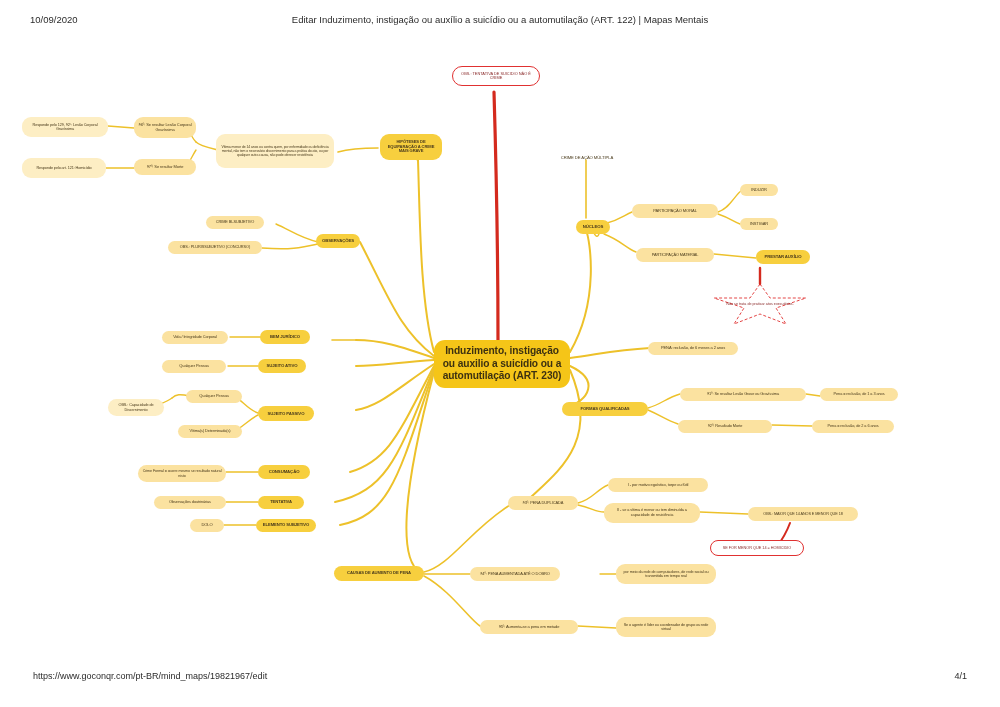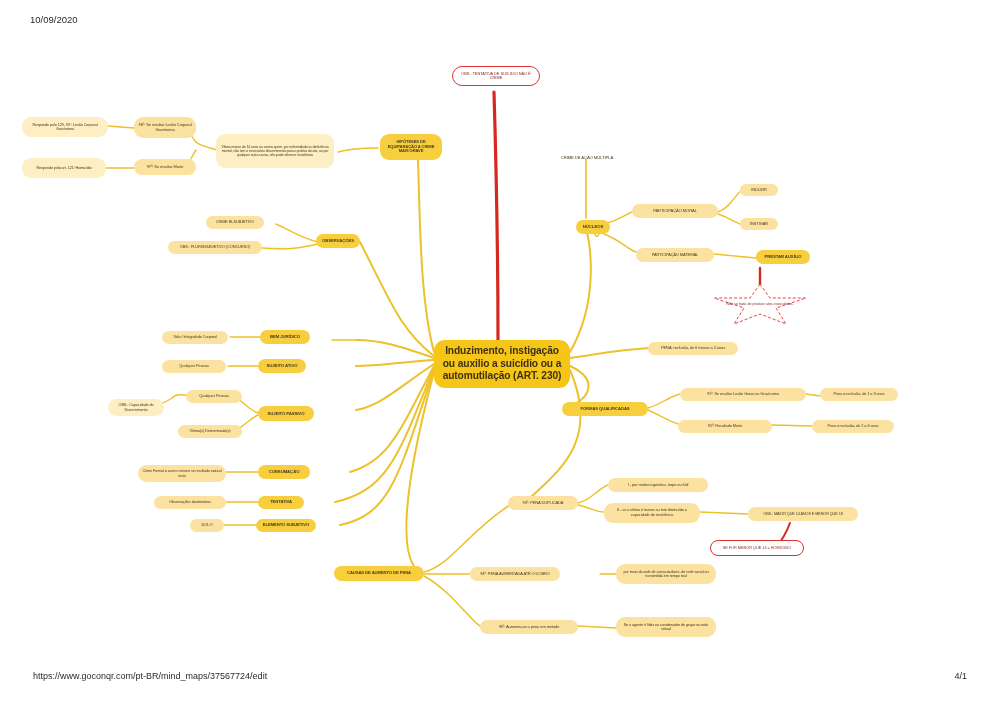--- a/index.html
+++ b/index.html
@@ -58,20 +58,21 @@
   }
   .star-txt{position:relative;z-index:2;padding:0 8px;}
 </style>
 </head>
 <body>
 
 <div class="page">
 
   <div class="hdr">
     <span class="date">10/09/2020</span>
+    <span class="title">Editar Induzimento, instigação ou auxílio a suicídio ou a automutilação (ART. 122) | Mapas Mentais</span>
   </div>
 
   <svg class="links" viewBox="0 0 1000 707">
     <g fill="none" stroke="#edc12a" stroke-width="1.5" stroke-linecap="round">
 
       <path d="M498 340 C498 260 496 160 494 92" stroke="#d42a1e" stroke-width="3.2"></path>
 
       <path d="M434 358 C400 346 380 340 356 340" stroke-width="2"></path>
       <path d="M434 360 C400 362 380 366 356 366" stroke-width="2"></path>
       <path d="M434 364 C395 390 380 406 356 410" stroke-width="2"></path>
@@ -222,17 +223,17 @@
 
   <div class="node lvl1b" style="left:562px;top:402px;width:86px;height:14px;font-size:4.2px;">FORMAS QUALIFICADAS</div>
 
   <div class="node soft" style="left:680px;top:388px;width:126px;height:13px;font-size:3.9px;">§1º: Se resultar Lesão Grave ou Gravíssima</div>
   <div class="node soft" style="left:820px;top:388px;width:78px;height:13px;font-size:3.9px;">Pena = reclusão, de 1 a 3 anos</div>
 
   <div class="node soft" style="left:678px;top:420px;width:94px;height:13px;font-size:3.9px;">§2º: Resultado Morte</div>
   <div class="node soft" style="left:812px;top:420px;width:82px;height:13px;font-size:3.9px;">Pena = reclusão, de 2 a 6 anos</div>
 
   <div class="ftr">
-    <span class="url">https://www.goconqr.com/pt-BR/mind_maps/37567724/edit</span>
+    <span class="url">https://www.goconqr.com/pt-BR/mind_maps/19821967/edit</span>
     <span class="pg">4/1</span>
   </div>
 
 </div>
 
 </body></html>

